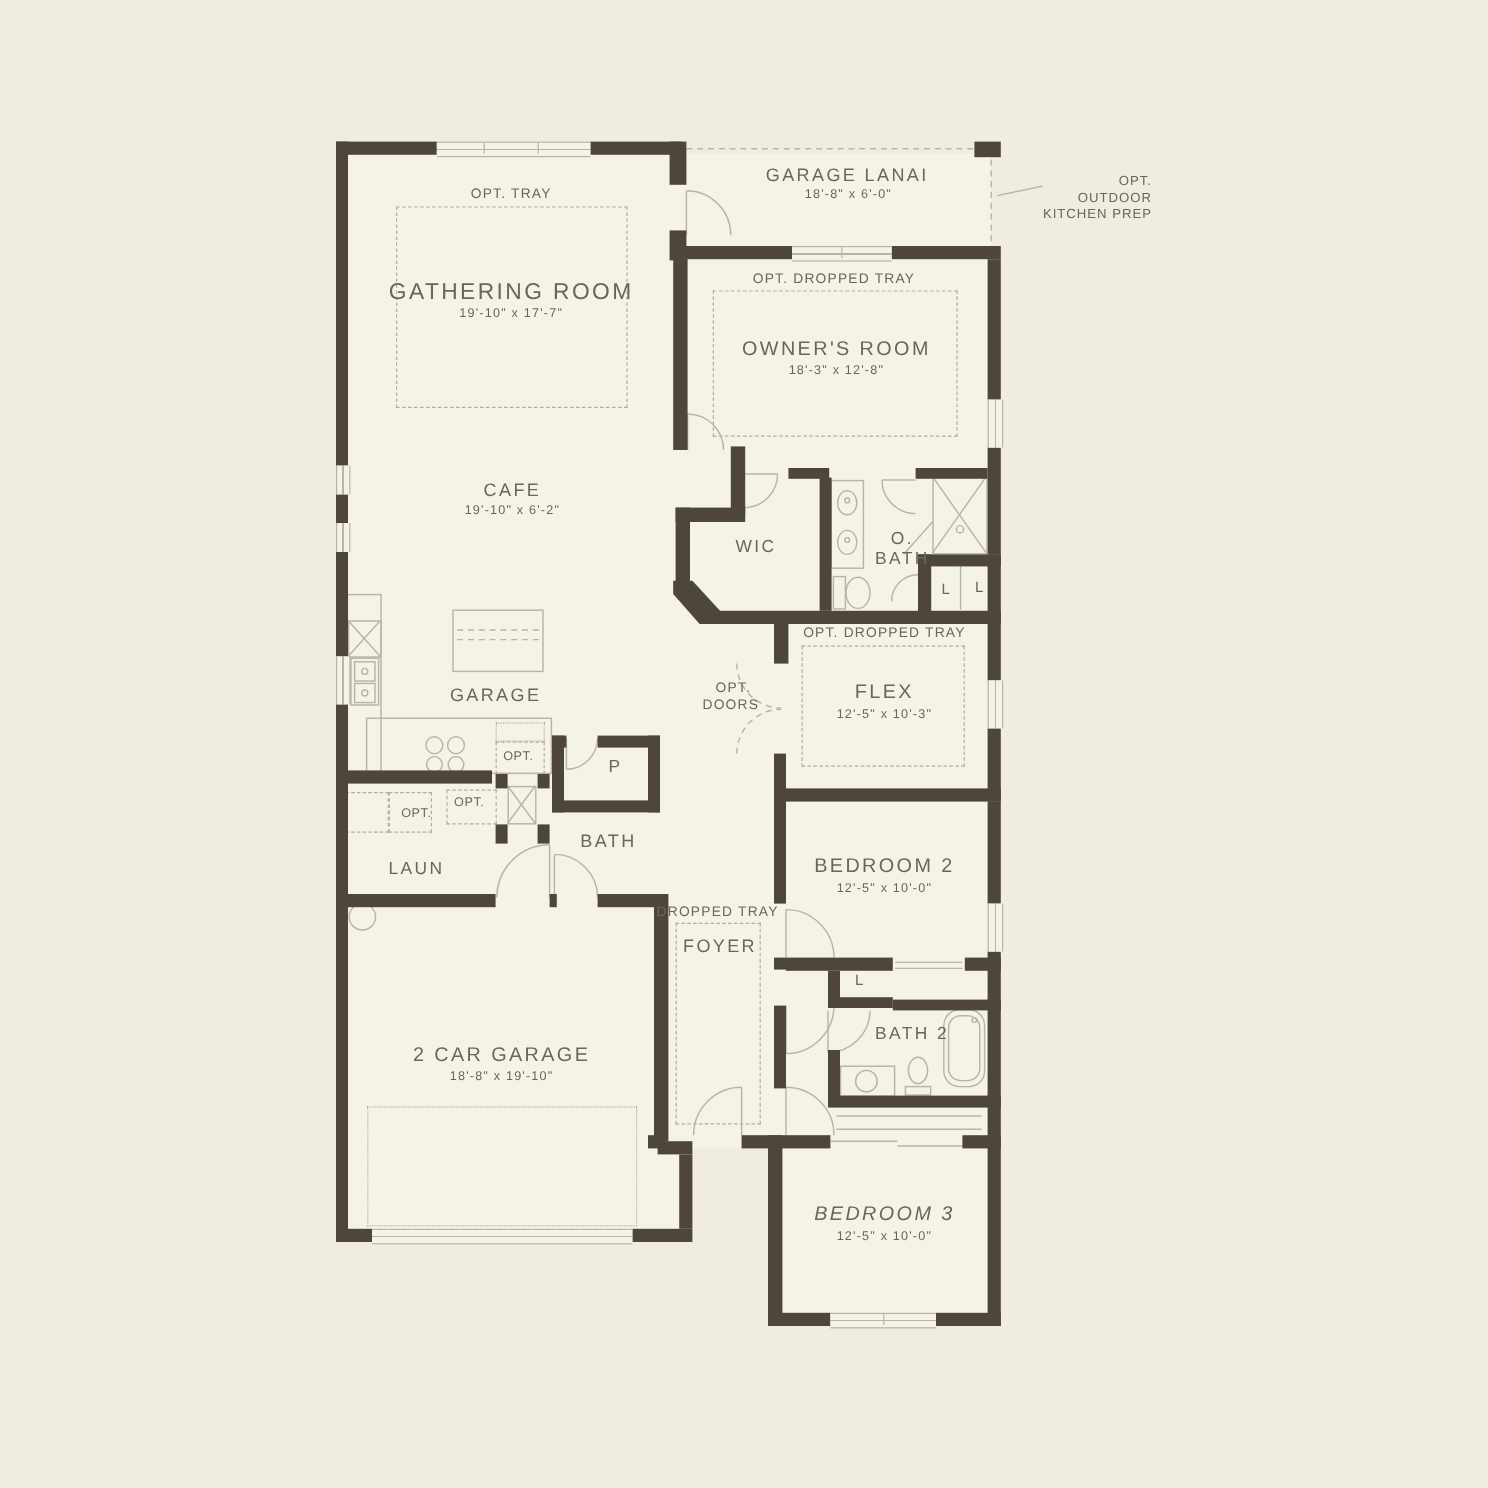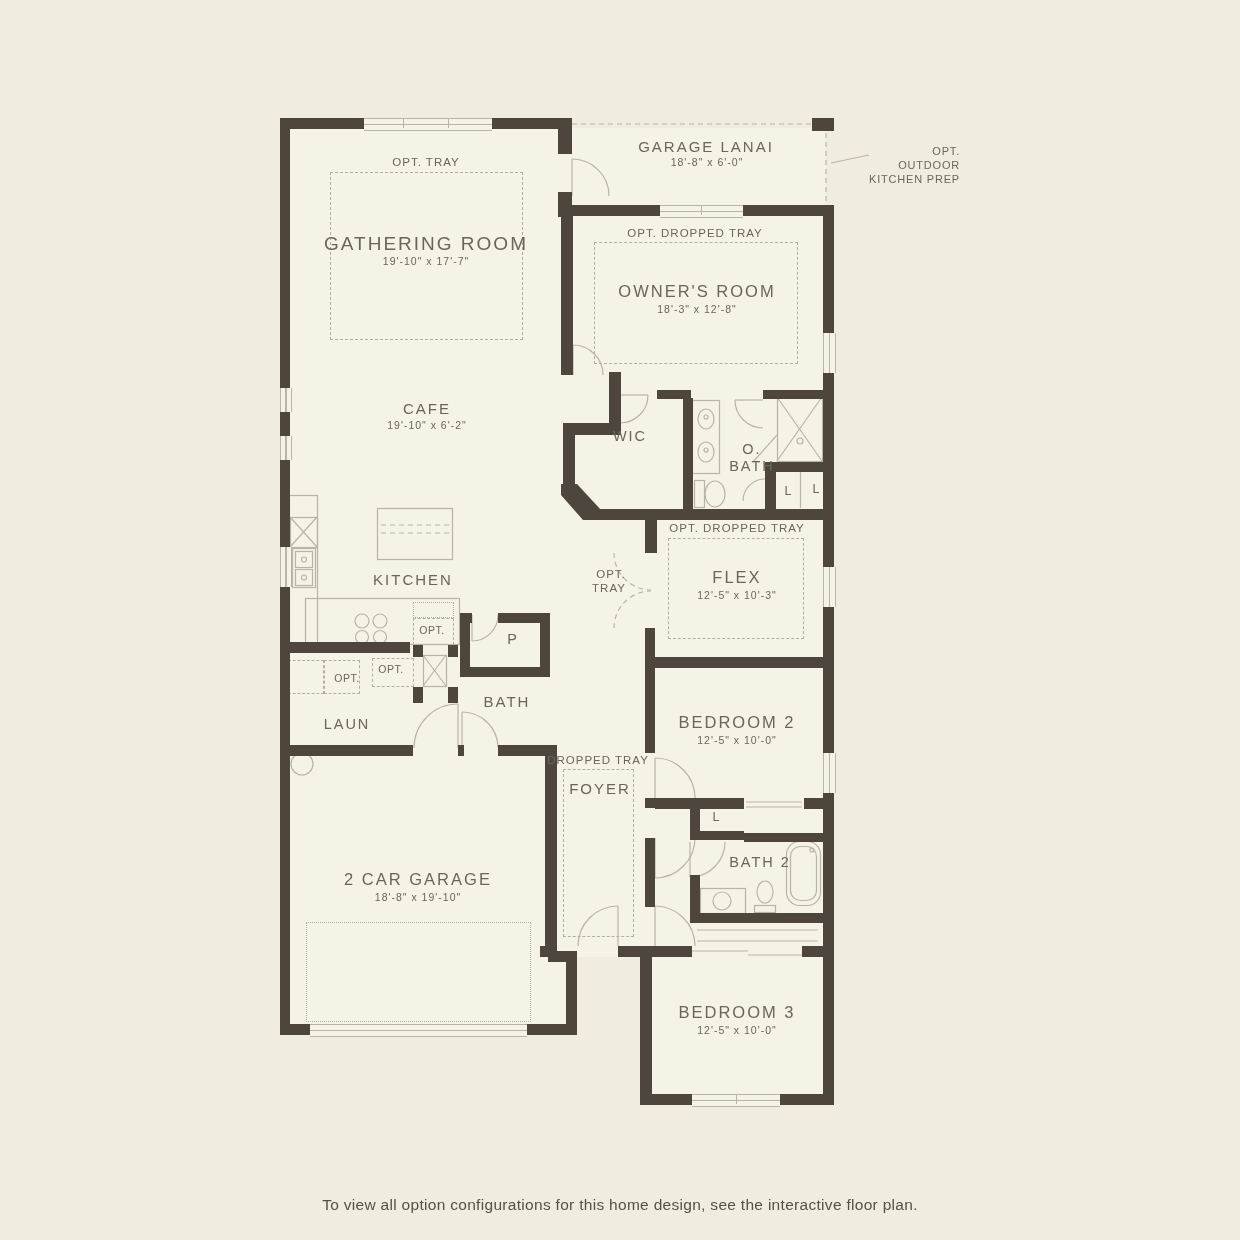--- a/index.html
+++ b/index.html
@@ -271,42 +271,41 @@
   <div class="label dims" style="left:707px;top:156px;">18'-8" x 6'-0"</div>
   <div class="outdoor">
     <div>OPT. OUTDOOR</div>
     <div>KITCHEN PREP</div>
   </div>
   <div class="label ann" style="left:695px;top:227px;">OPT. DROPPED TRAY</div>
   <div class="label room" style="left:697px;top:282px;">OWNER'S ROOM</div>
   <div class="label dims" style="left:697px;top:303px;">18'-3" x 12'-8"</div>
   <div class="label room-md" style="left:427px;top:400px;">CAFE</div>
   <div class="label dims" style="left:427px;top:419px;">19'-10" x 6'-2"</div>
-  <div class="label room-sm" style="left:630px;top:428px;text-align:center;">WIC</div>
+  <div class="label room-sm" style="left:630px;top:448px;text-align:center;">WIC</div>
   <div class="label room-sm" style="left:752px;top:441px;">O.</div>
   <div class="label room-sm" style="left:752px;top:458px;">BATH</div>
   <div class="label linen" style="left:788px;top:484px;">L</div>
   <div class="label linen" style="left:816px;top:482px;">L</div>
-  <div class="label room-md" style="left:413px;top:571px;">KITCHEN</div>
+  <div class="label room-md" style="left:413px;top:571px;">GARAGE</div>
   <div class="label ann" style="left:611px;top:568px;">OPT.</div>
-  <div class="label ann" style="left:609px;top:582px;">TRAY</div>
+  <div class="label ann" style="left:609px;top:582px;">DOORS</div>
   <div class="label ann" style="left:737px;top:522px;">OPT. DROPPED TRAY</div>
   <div class="label room" style="left:737px;top:568px;">FLEX</div>
   <div class="label dims" style="left:737px;top:589px;">12'-5" x 10'-3"</div>
   <div class="label ann-sm" style="left:432px;top:624px;">OPT.</div>
   <div class="label ann-sm" style="left:391px;top:663px;">OPT.</div>
   <div class="label ann-sm" style="left:347px;top:672px;">OPT.</div>
   <div class="label room-sm" style="left:513px;top:631px;">P</div>
   <div class="label room-md" style="left:507px;top:693px;">BATH</div>
   <div class="label room-sm" style="left:347px;top:716px;">LAUN</div>
   <div class="label room" style="left:737px;top:713px;">BEDROOM 2</div>
   <div class="label dims" style="left:737px;top:734px;">12'-5" x 10'-0"</div>
   <div class="label ann" style="left:598px;top:754px;">DROPPED TRAY</div>
   <div class="label room-md" style="left:600px;top:780px;">FOYER</div>
   <div class="label linen" style="left:716px;top:810px;">L</div>
   <div class="label room-sm" style="left:760px;top:854px;">BATH 2</div>
   <div class="label room" style="left:418px;top:870px;">2 CAR GARAGE</div>
   <div class="label dims" style="left:418px;top:891px;">18'-8" x 19'-10"</div>
-  <div class="label room" style="left:737px;top:1003px;">BEDROOM 3</div>
+  <div class="label room" style="left:737px;top:1003px;font-style:italic;">BEDROOM 3</div>
   <div class="label dims" style="left:737px;top:1024px;">12'-5" x 10'-0"</div>
 
-  <div class="caption">To view all option configurations for this home design, see the interactive floor plan.</div>
 </div>
 
 </body></html>

